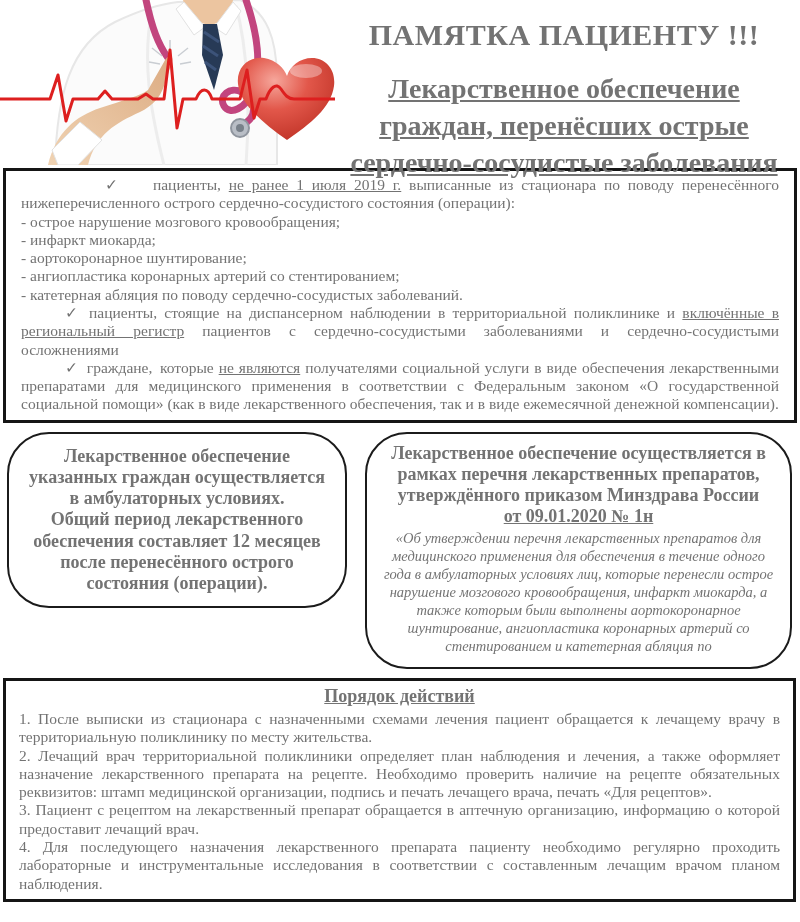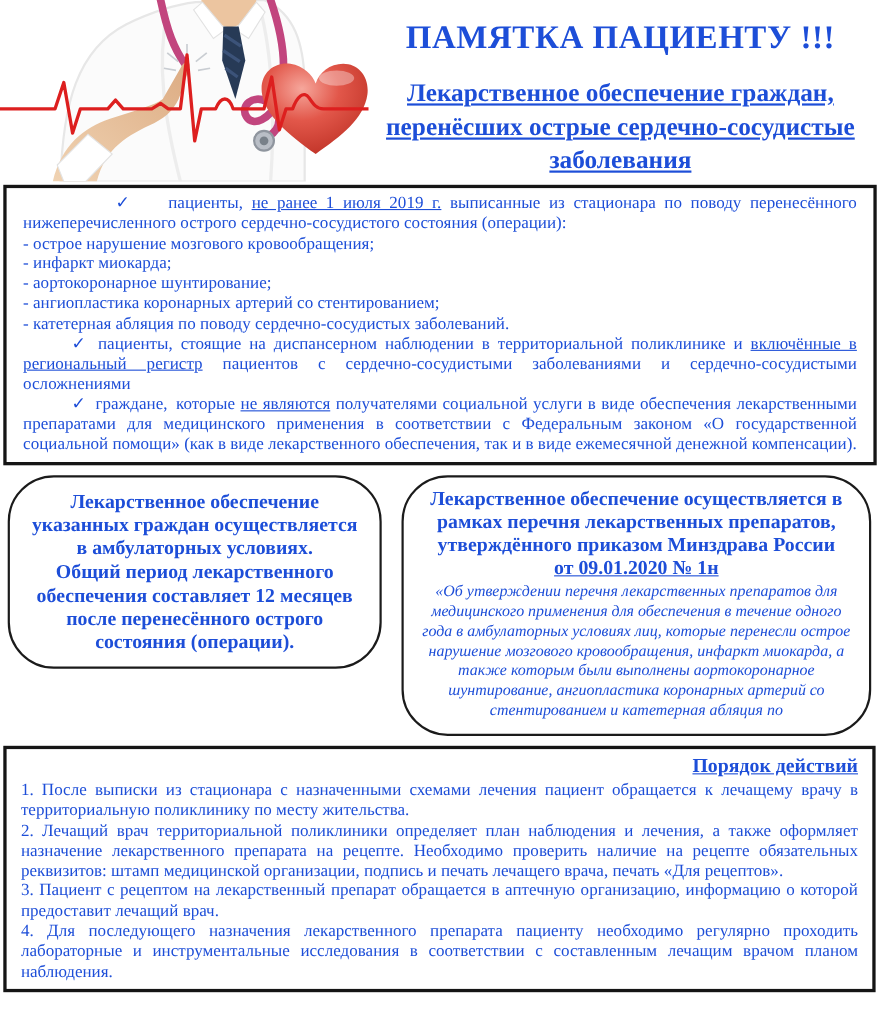--- a/index.html
+++ b/index.html
@@ -1,46 +1,46 @@
 <!DOCTYPE html>
 <html lang="ru"><head>
 <meta charset="utf-8">
 <style>
   html,body{margin:0;padding:0;background:#ffffff;}
   .page{
     width:800px;height:922px;overflow:hidden;position:relative;
-    background:#ffffff;color:#1d4ed8;
+    background:#ffffff;color:#737373;
     font-family:"Liberation Serif","DejaVu Serif",serif;
   }
   
   .header{position:relative;height:166px;}
   .illustration{position:absolute;left:0;top:0;width:335px;height:165px;}
   .header-text{position:absolute;left:332px;right:4px;top:12px;text-align:center;}
   .title{font-size:30px;font-weight:bold;letter-spacing:.5px;margin:6px 0 18px;}
-  .subtitle{font-size:23px;font-weight:bold;text-decoration:underline;line-height:1.33;}
+  .subtitle{font-size:28px;font-weight:bold;text-decoration:underline;line-height:1.33;}
   
   .box{border:3px solid #151515;background:#fff;}
   .box1{margin:2px 3px 0;padding:5px 15px 6px;font-size:15.5px;line-height:1.18;text-align:justify;}
   .intro{text-indent:20px;}
   .bullet-first{text-indent:84px;}
   .bullet{text-indent:44px;}
   .sub-item{text-align:left;}
   .b{font-weight:normal;}
   .u{text-decoration:underline;}
   
   .row{display:flex;align-items:flex-start;gap:18px;margin:9px 8px 0 7px;}
   .pill{border:2px solid #1b1b1b;border-radius:42px;background:#fff;box-sizing:border-box;}
   .pill-left{flex:0 0 340px;padding:12px 20px;text-align:center;font-weight:bold;font-size:18px;line-height:1.18;}
   .pill-right{flex:1;padding:9px 13px 11px;text-align:center;}
   .pill-right .heading{font-weight:bold;font-size:18px;line-height:1.18;}
   .order-ref{font-weight:bold;font-size:18px;text-decoration:underline;line-height:1.2;}
   .quote{font-style:italic;font-size:14.5px;line-height:1.24;margin-top:2px;text-align:center;}
   
   .box2{margin:9px 4px 0 3px;padding:4px 13px 6px;font-size:15.5px;line-height:1.18;text-align:justify;}
-  .proc-title{text-align:right;font-weight:bold;font-size:18px;text-decoration:underline;margin:1px 0 3px;text-indent:0;}
+  .proc-title{text-align:center;font-weight:bold;font-size:18px;text-decoration:underline;margin:1px 0 3px;text-indent:0;}
 </style>
 </head>
 <body>
 
 <div class="page">
 
   <div class="header">
     <svg class="illustration" viewBox="0 0 335 165" aria-hidden="true">
       <defs>
         <radialGradient id="hg" cx="38%" cy="28%" r="78%">

